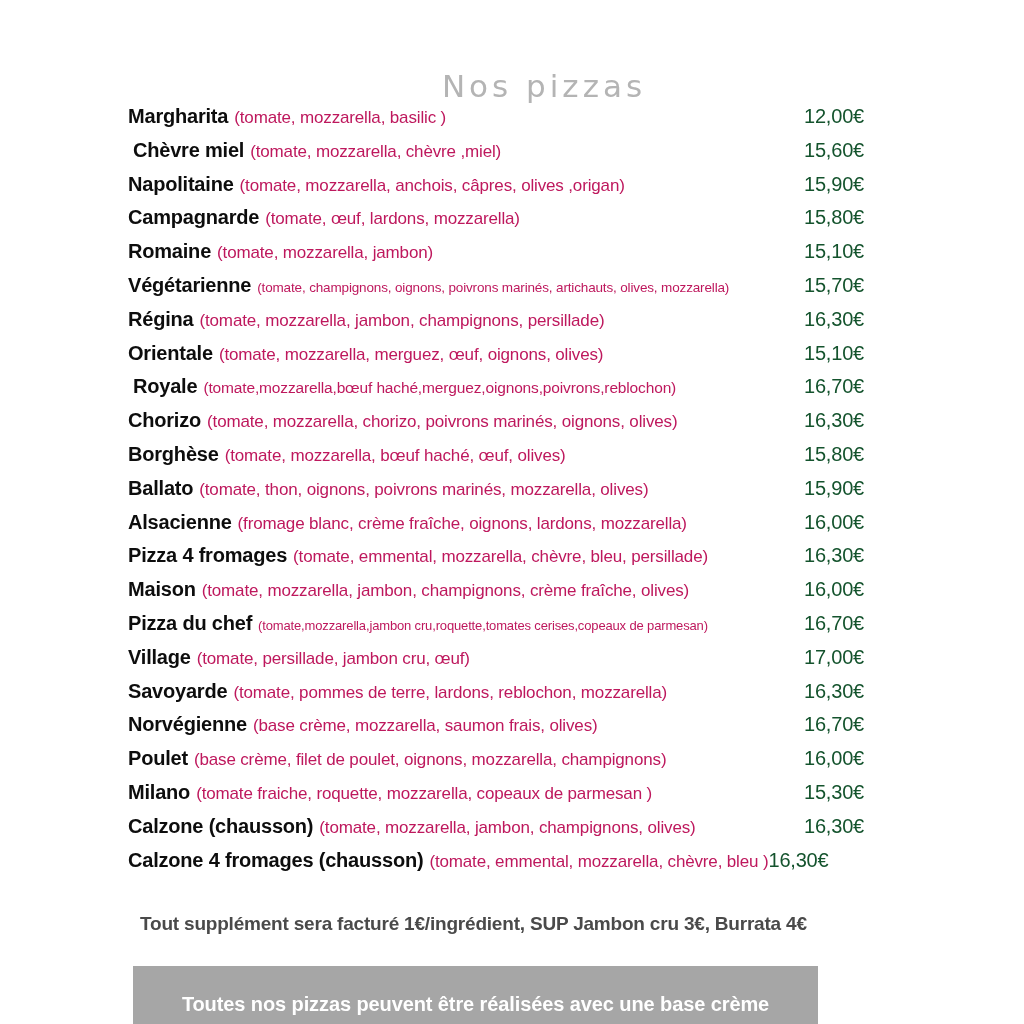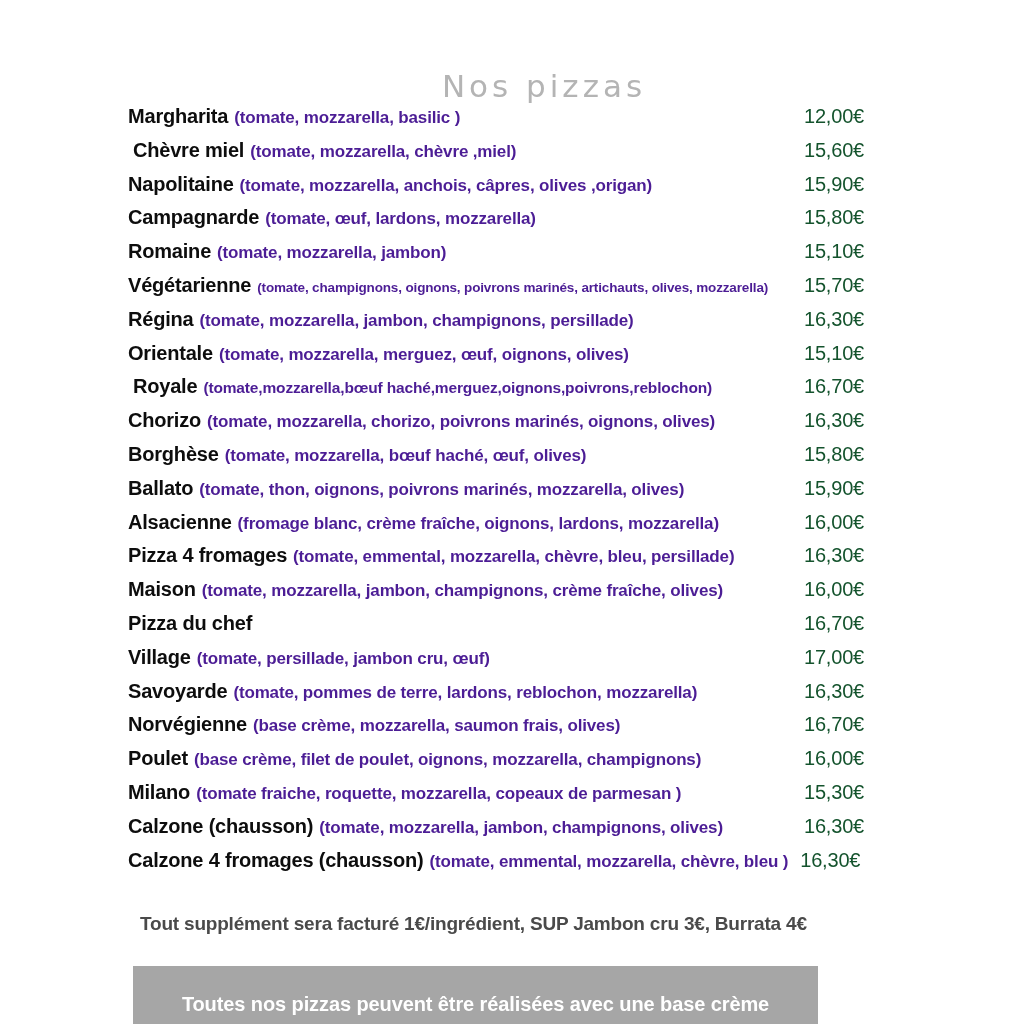--- a/index.html
+++ b/index.html
@@ -38,41 +38,40 @@
     position: absolute;
     left: 128px;
     top: 105px;
     width: 768px;
   }
   .pizza-row {
     display: flex;
     align-items: baseline;
     height: 33.8px;
     width: 100%;
-    gap: 12px;
   }
   .row-text {
     flex: 1 1 auto;
     white-space: nowrap;
     overflow: hidden;
     display: flex;
     align-items: baseline;
     min-width: 0;
   }
   .pizza-name {
     font-weight: bold;
     font-size: 20px;
     letter-spacing: -0.2px;
     color: #0d0d0d;
     flex: 0 0 auto;
   }
   .pizza-desc {
     font-size: 17px;
-    font-weight: 700;
-    color: #4c1d95;
+    font-weight: 400;
+    color: #be185d;
     letter-spacing: -0.15px;
     margin-left: 6px;
     flex: 0 0 auto;
   }
   .pizza-price {
     flex: 0 0 auto;
     width: 92px;
     font-size: 20px;
     font-weight: 400;
     color: #14532d;
@@ -233,20 +232,21 @@
     <div class="pizza-row" data-size="normal" data-indent="0">
       <div class="row-text">
         <span class="pizza-name">Maison</span>
         <span class="pizza-desc">(tomate, mozzarella, jambon, champignons, crème fraîche, olives)</span>
       </div>
       <span class="pizza-price">16,00€</span>
     </div>
     <div class="pizza-row" data-size="tiny" data-indent="0">
       <div class="row-text">
         <span class="pizza-name">Pizza du chef</span>
+        <span class="pizza-desc">(tomate,mozzarella,jambon cru,roquette,tomates cerises,copeaux de parmesan)</span>
       </div>
       <span class="pizza-price">16,70€</span>
     </div>
     <div class="pizza-row" data-size="normal" data-indent="0">
       <div class="row-text">
         <span class="pizza-name">Village</span>
         <span class="pizza-desc">(tomate, persillade, jambon cru, œuf)</span>
       </div>
       <span class="pizza-price">17,00€</span>
     </div>

